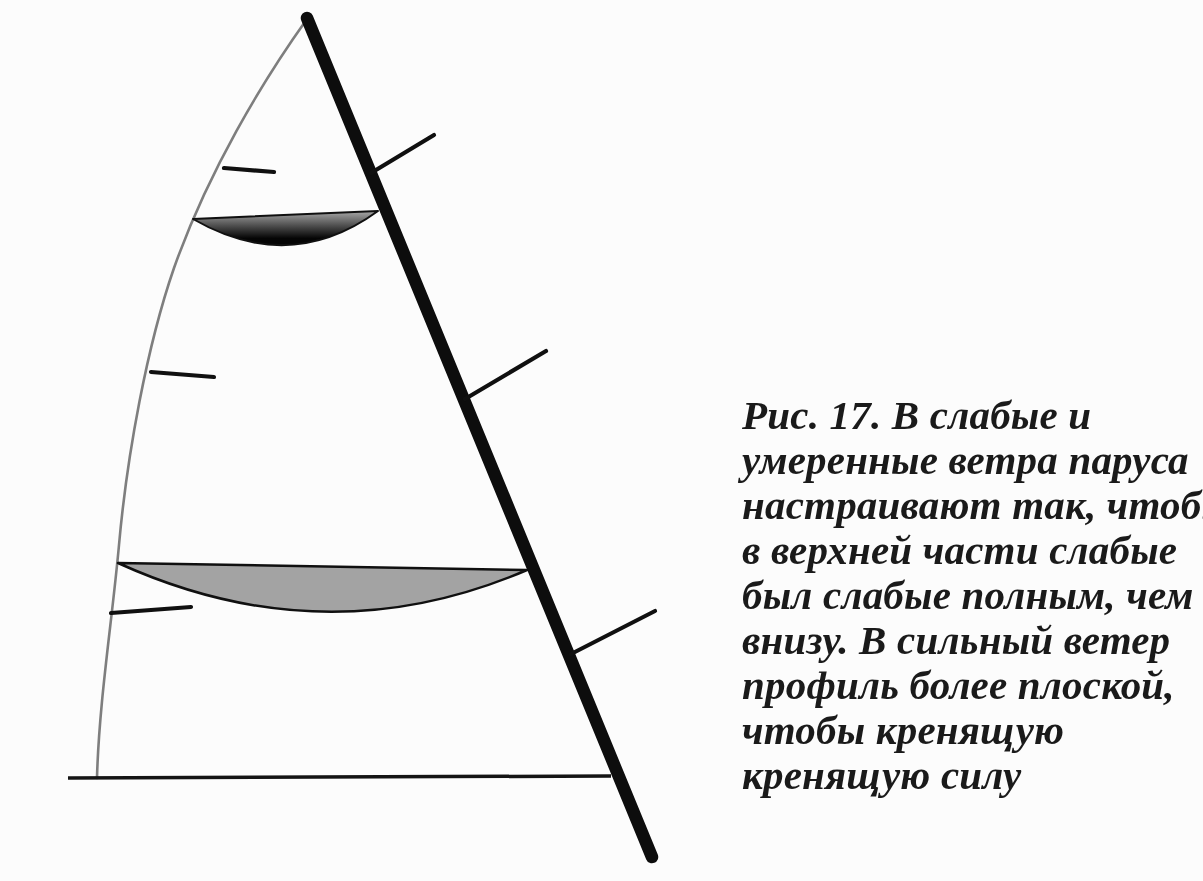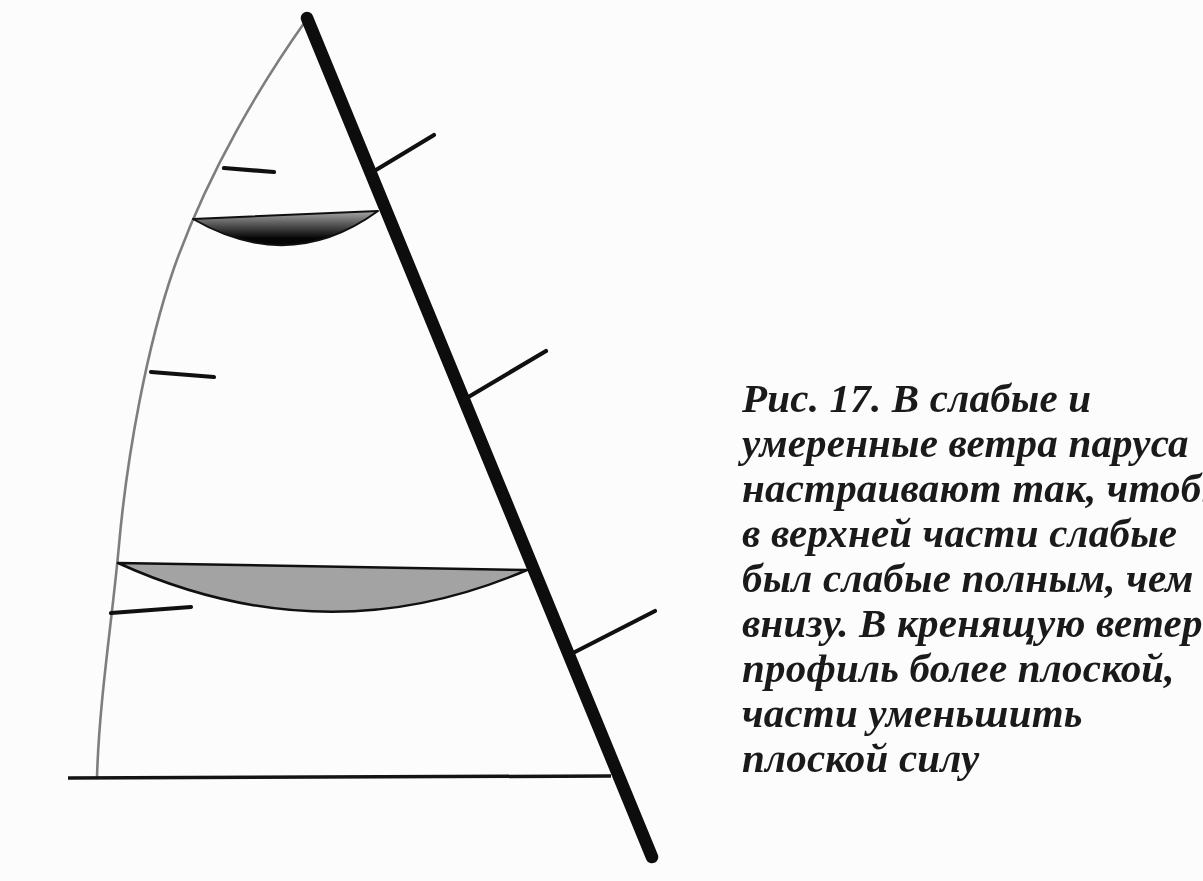--- a/index.html
+++ b/index.html
@@ -15,21 +15,21 @@
     font-family: "Liberation Serif", serif;
   }
   .diagram-svg {
     position: absolute;
     left: 0;
     top: 0;
   }
   .caption {
     position: absolute;
     left: 742px;
-    top: 376px;
+    top: 393px;
     width: 460px;
     font-family: "Liberation Serif", serif;
     font-style: italic;
     font-weight: bold;
     font-size: 41px;
     line-height: 45px;
     color: #1a1a1a;
     letter-spacing: 0.2px;
     white-space: nowrap;
   }
@@ -69,19 +69,19 @@
     <line x1="465" y1="399" x2="546" y2="351" stroke-width="4.2" stroke-linecap="round" stroke="#101010"></line>
     <line x1="571" y1="654" x2="655" y2="611" stroke-width="4.2" stroke-linecap="round" stroke="#101010"></line>
   </svg>
 
   <div class="caption">
     <div class="caption-line">Рис. 17. В слабые и</div>
     <div class="caption-line">умеренные ветра паруса</div>
     <div class="caption-line">настраивают так, чтобы</div>
     <div class="caption-line">в верхней части слабые</div>
     <div class="caption-line">был слабые полным, чем</div>
-    <div class="caption-line">внизу. В кренящую ветер</div>
+    <div class="caption-line">внизу. В сильный ветер</div>
     <div class="caption-line">профиль более плоской,</div>
-    <div class="caption-line">части уменьшить</div>
-    <div class="caption-line">плоской силу</div>
+    <div class="caption-line">чтобы кренящую</div>
+    <div class="caption-line">кренящую силу</div>
   </div>
 
 </div>
 
 </body></html>

